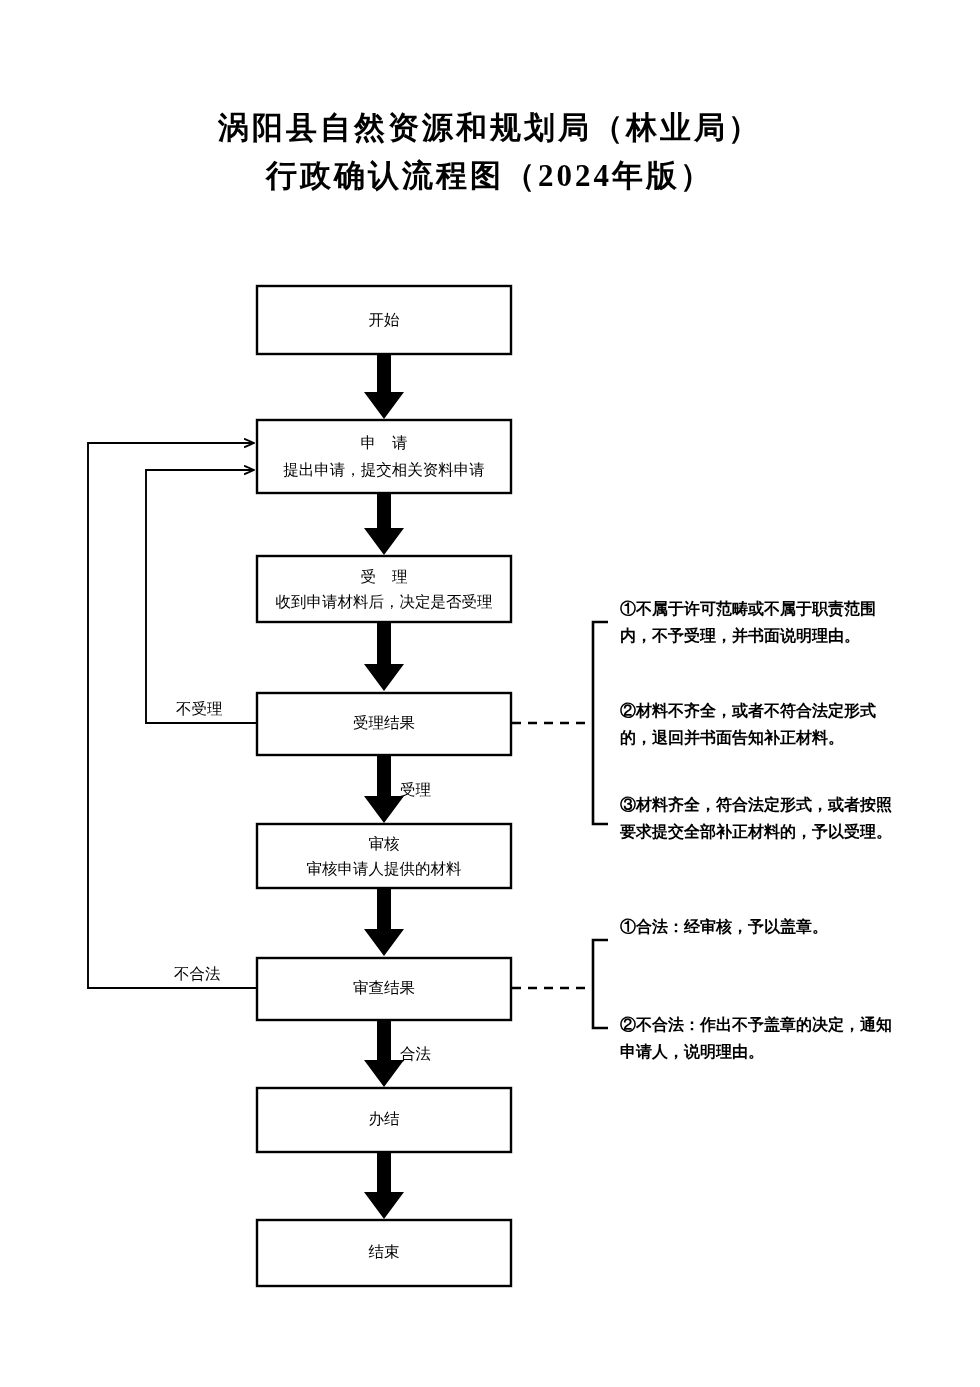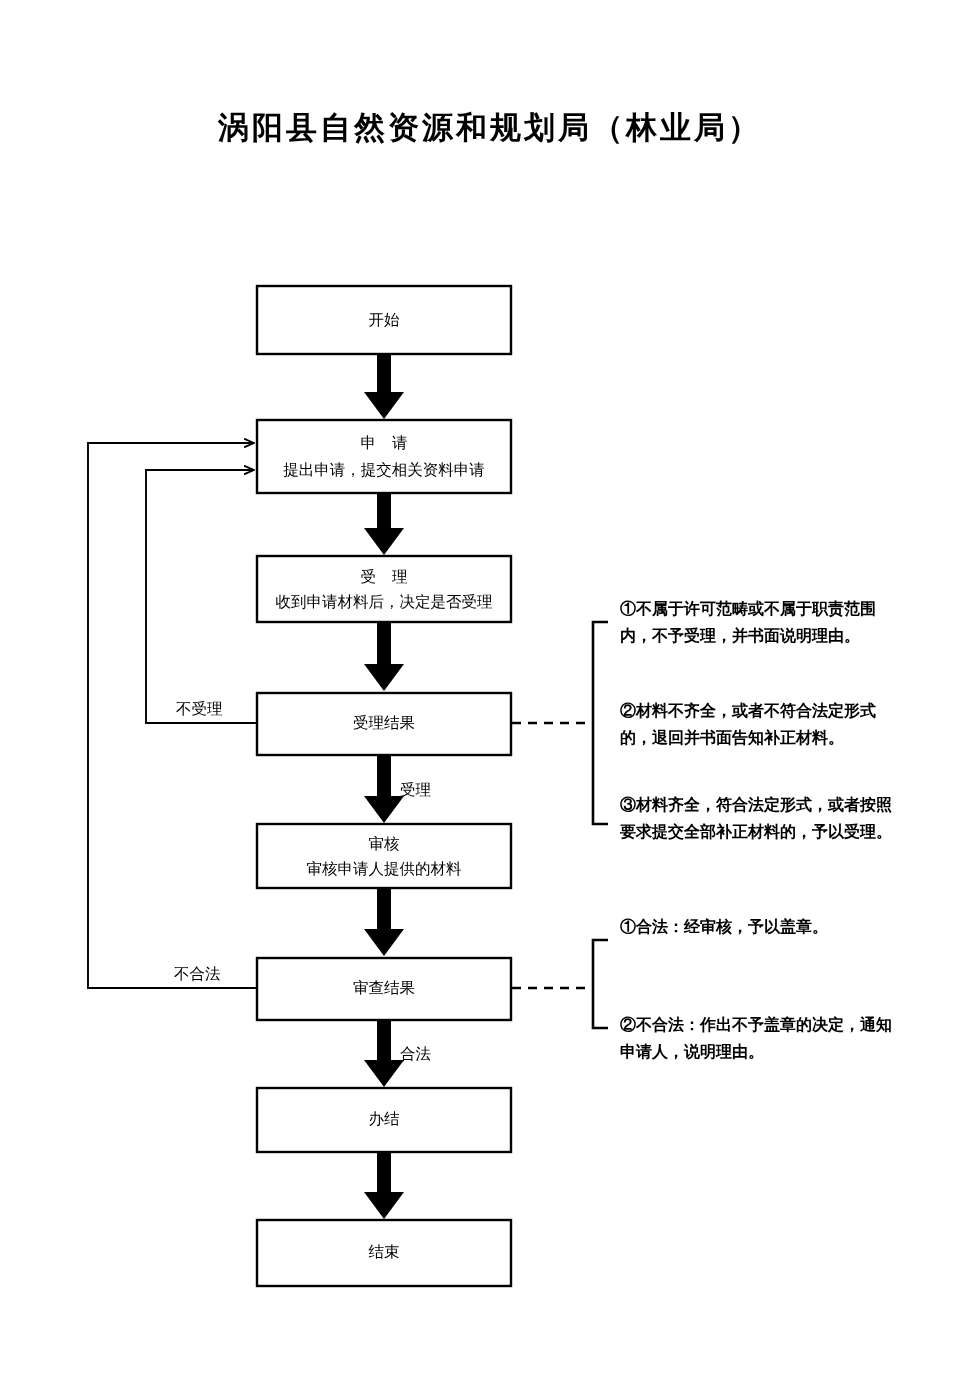--- a/index.html
+++ b/index.html
@@ -86,20 +86,21 @@
     dominant-baseline: middle;
   }
 </style>
 </head>
 <body>
 
 <div id="page">
 
   <div id="title-block">
     <div class="title-line">涡阳县自然资源和规划局（林业局）</div>
+    <div class="title-line">行政确认流程图（2024年版）</div>
   </div>
 
   <svg id="flow-svg" width="980" height="1387" viewBox="0 0 980 1387">
 
     <defs>
       <marker id="thin-arrow" markerWidth="11" markerHeight="11" refX="10" refY="5.5" orient="auto" markerUnits="userSpaceOnUse">
         <path d="M0,1.2 L10,5.5 L0,9.8" fill="none" stroke="#000000" stroke-width="1.9"></path>
       </marker>
     </defs>
 

